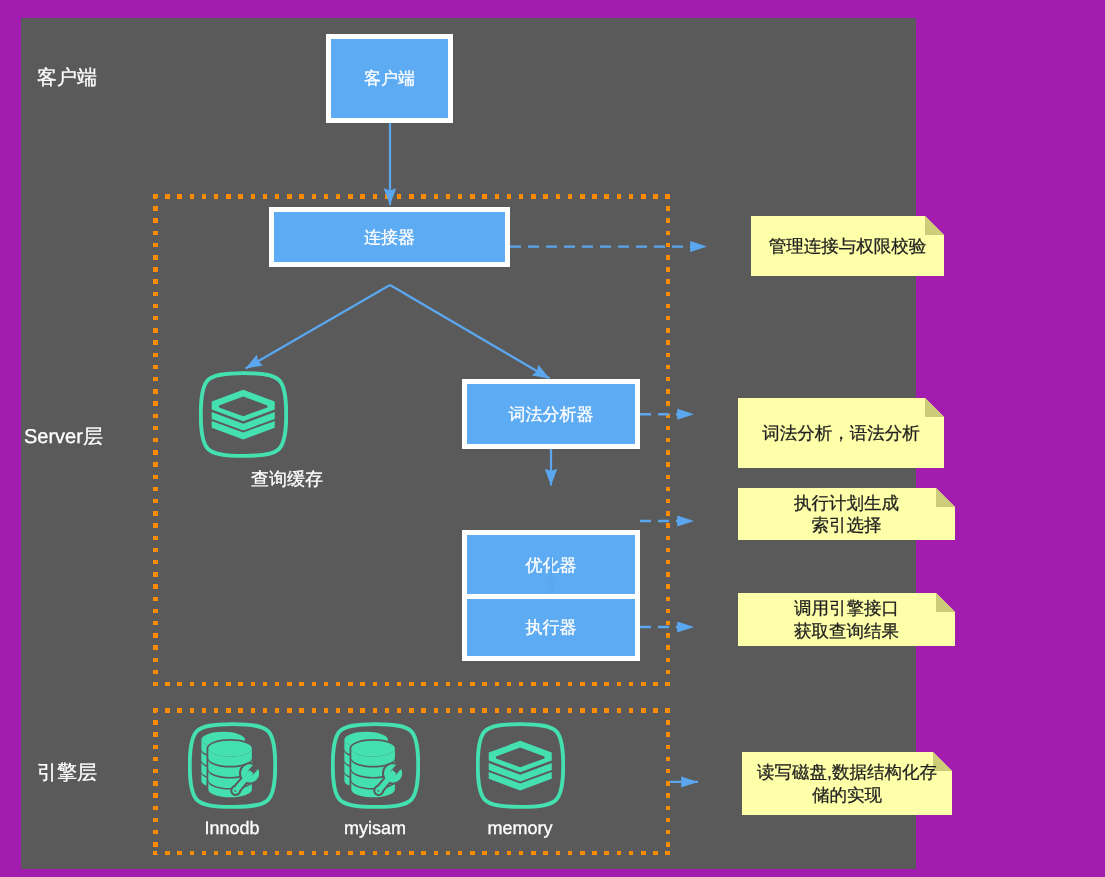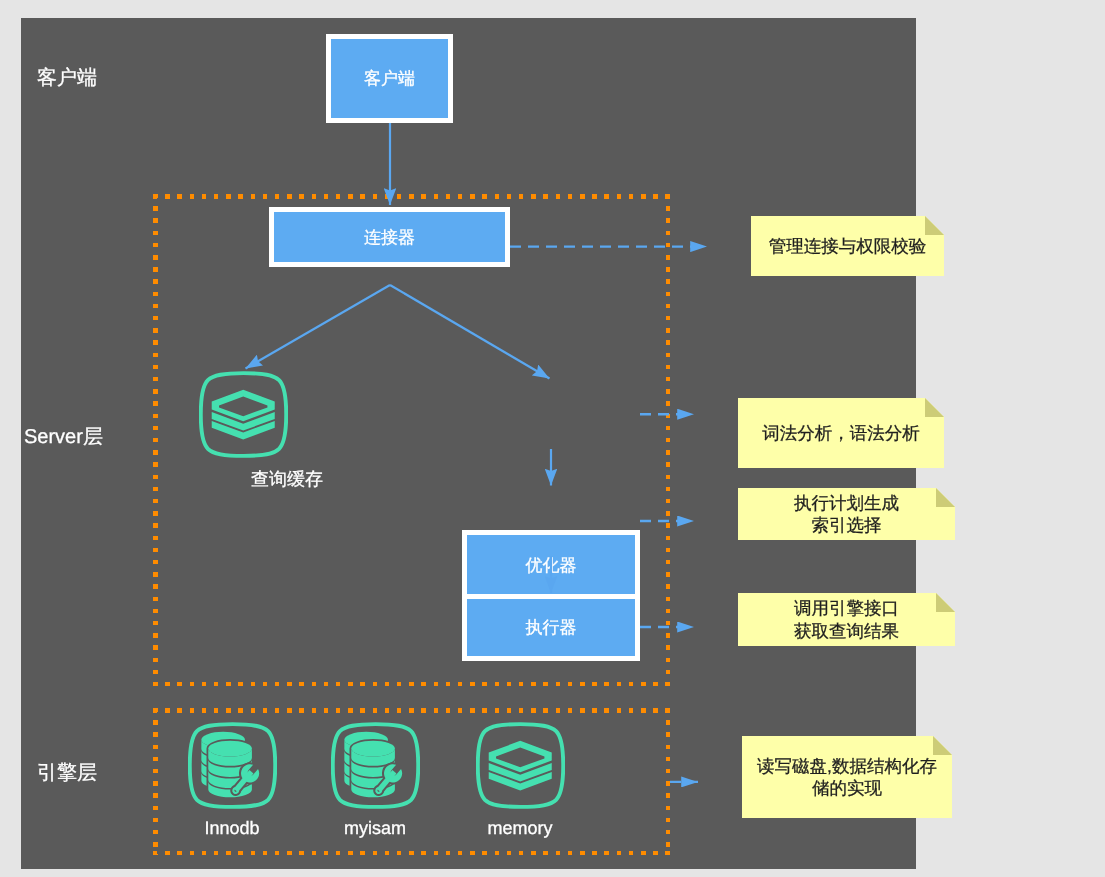--- a/index.html
+++ b/index.html
@@ -11,21 +11,21 @@
     height: 877px;
     overflow: hidden;
     font-family: "Liberation Sans", sans-serif;
     -webkit-font-smoothing: antialiased;
     text-rendering: geometricPrecision;
   }
   #page {
     position: relative;
     width: 1105px;
     height: 877px;
-    background: #e5e5e5;
+    background: #a21caf;
   }
   #canvas {
     position: absolute;
     left: 21px;
     top: 18px;
     width: 895px;
     height: 851px;
     background: #5a5a5a;
   }
   .layer-label {
@@ -177,20 +177,23 @@
         <i class="dz-side dz-left"></i>
         <i class="dz-side dz-right"></i>
       </div>
 
     <div class="proc-box" style="left:305px; top:16px; width:127px; height:89px;">
       <span>客户端</span>
     </div>
     <div class="proc-box" style="left:248px; top:189px; width:241px; height:60px;">
       <span>连接器</span>
     </div>
+    <div class="proc-box" style="left:441px; top:361px; width:178px; height:70px;">
+      <span>词法分析器</span>
+    </div>
     <div class="proc-box" style="left:441px; top:468px; width:178px; height:70px;margin-top:44px;">
       <span>优化器</span>
     </div>
     <div class="proc-box" style="left:441px; top:576px; width:178px; height:67px;">
       <span>执行器</span>
     </div>
 
     <div class="note" style="left:687px; top:198px; width:193px; height:60px;">
       <i class="note-bg"></i>
       <i class="note-fold"></i>
@@ -206,21 +209,21 @@
       <i class="note-fold"></i>
       <span class="note-text">执行计划生成
 索引选择</span>
     </div>
     <div class="note" style="left:674px; top:575px; width:217px; height:53px;">
       <i class="note-bg"></i>
       <i class="note-fold"></i>
       <span class="note-text">调用引擎接口
 获取查询结果</span>
     </div>
-    <div class="note" style="left:678px; top:718px; width:210px; height:82px;border-radius:7px;">
+    <div class="note" style="left:678px; top:734px; width:210px; height:63px;border-radius:7px;">
       <i class="note-bg"></i>
       <i class="note-fold"></i>
       <span class="note-text">读写磁盘,数据结构化存
 储的实现</span>
     </div>
 
     <div class="icon-wrap" style="left:178px; top:352px;">
       <svg viewBox="0 0 100 100">
         <use href="#sym-frame"></use>
         <g fill="#45e0b0">

